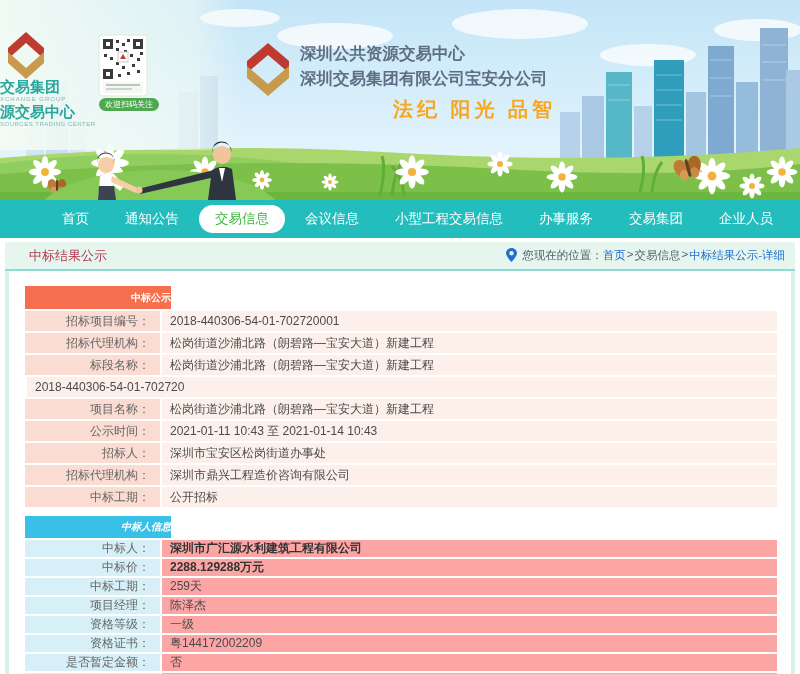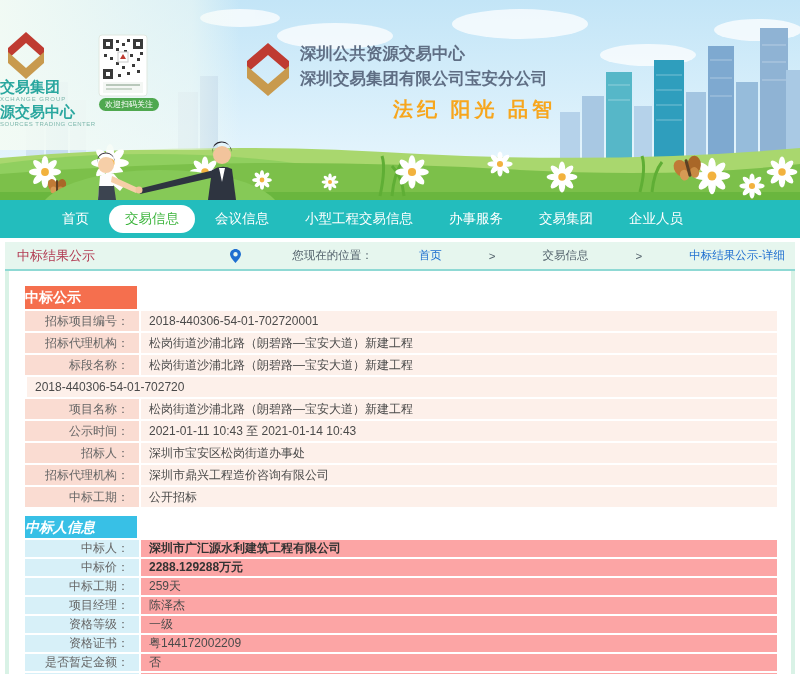--- a/index.html
+++ b/index.html
@@ -22,45 +22,45 @@
     color:#ffffff; font-size:13.5px; padding:5px 16px; margin-right:4px;
     cursor:pointer; white-space:nowrap; border-radius:15px;
   }
   .nav-item.active { background:#ffffff; color:#3db53d; }
 
   
   .breadcrumb-bar {
     margin:4px 5px 0 5px; height:29px; background:#e6f6ee;
     border-bottom:2px solid #8fd9d4;
     display:flex; align-items:center; justify-content:space-between;
-    padding:0 10px 0 12px;
+    padding:0 10px 0 24px;
   }
   .page-title { color:#b23a52; font-size:13px; }
-  .location { display:flex; align-items:center; font-size:11.5px; color:#52616b;gap:46px; }
+  .location { display:flex; font-size:11.5px; color:#52616b; }
   .pin { margin-right:5px; display:inline-flex; }
   .crumb-link { color:#1f6fd0; cursor:pointer; }
   .crumb-plain { color:#52616b; }
   .crumb-sep { color:#52616b; margin:0 1px; }
 
   
   .content {
     margin:0 5px; height:403px; background:#fff;
     border-left:4px solid #d9f2e6; border-right:4px solid #d9f2e6;
     padding:15px 14px 0 16px; overflow:hidden;
   }
   .section-header {
-    width:112px; height:23px; line-height:23px; text-align:left;
-    color:#fff; font-size:14px; font-weight:bold;
+    width:146px; height:23px; line-height:23px; text-align:right;
+    color:#fff; font-size:10px; font-weight:bold;
   }
   .section-header.orange { background:#f56f4e; }
   .section-header.blue   { background:#38c0e6; margin-top:9px; height:22px; line-height:22px;font-style:italic; }
 
   .trow { display:flex; margin-top:2px; }
   .cell-label {
-    width:114px; font-size:12px; color:#666; text-align:right;
+    width:135px; font-size:12px; color:#666; text-align:right;
     padding-right:10px; flex:none;
   }
   .cell-value {
     flex:1; margin-left:2px; font-size:12px; color:#4a4a4a;
     padding-left:8px; overflow:hidden; white-space:nowrap;
   }
   .cell-value.bold { font-weight:bold; color:#333; }
 
   .announce .trow { height:20px; line-height:20px; }
   .announce .cell-label { background:#fadcd2; }
@@ -255,20 +255,21 @@
         <path d="M247,66 L268,84 L289,66 L289,78 L268,96 L247,78 Z" fill="#c89a4e"></path>
       </g>
       <text x="300" y="59" font-size="16.5" font-weight="bold" fill="#5f6e84">深圳公共资源交易中心</text>
       <text x="300" y="84" font-size="16.5" font-weight="bold" fill="#5f6e84">深圳交易集团有限公司宝安分公司</text>
       <text x="393" y="116" font-size="20" font-weight="bold" fill="#f7a61d" letter-spacing="4">法纪  阳光  品智</text>
     </svg>
   </div>
 
   <div class="navbar">
     <div class="nav-item">首页</div>
+    <div class="nav-item">通知公告</div>
     <div class="nav-item active">交易信息</div>
     <div class="nav-item">会议信息</div>
     <div class="nav-item">小型工程交易信息</div>
     <div class="nav-item">办事服务</div>
     <div class="nav-item">交易集团</div>
     <div class="nav-item">企业人员</div>
   </div>
 
   <div class="breadcrumb-bar">
     <span class="page-title">中标结果公示</span>

